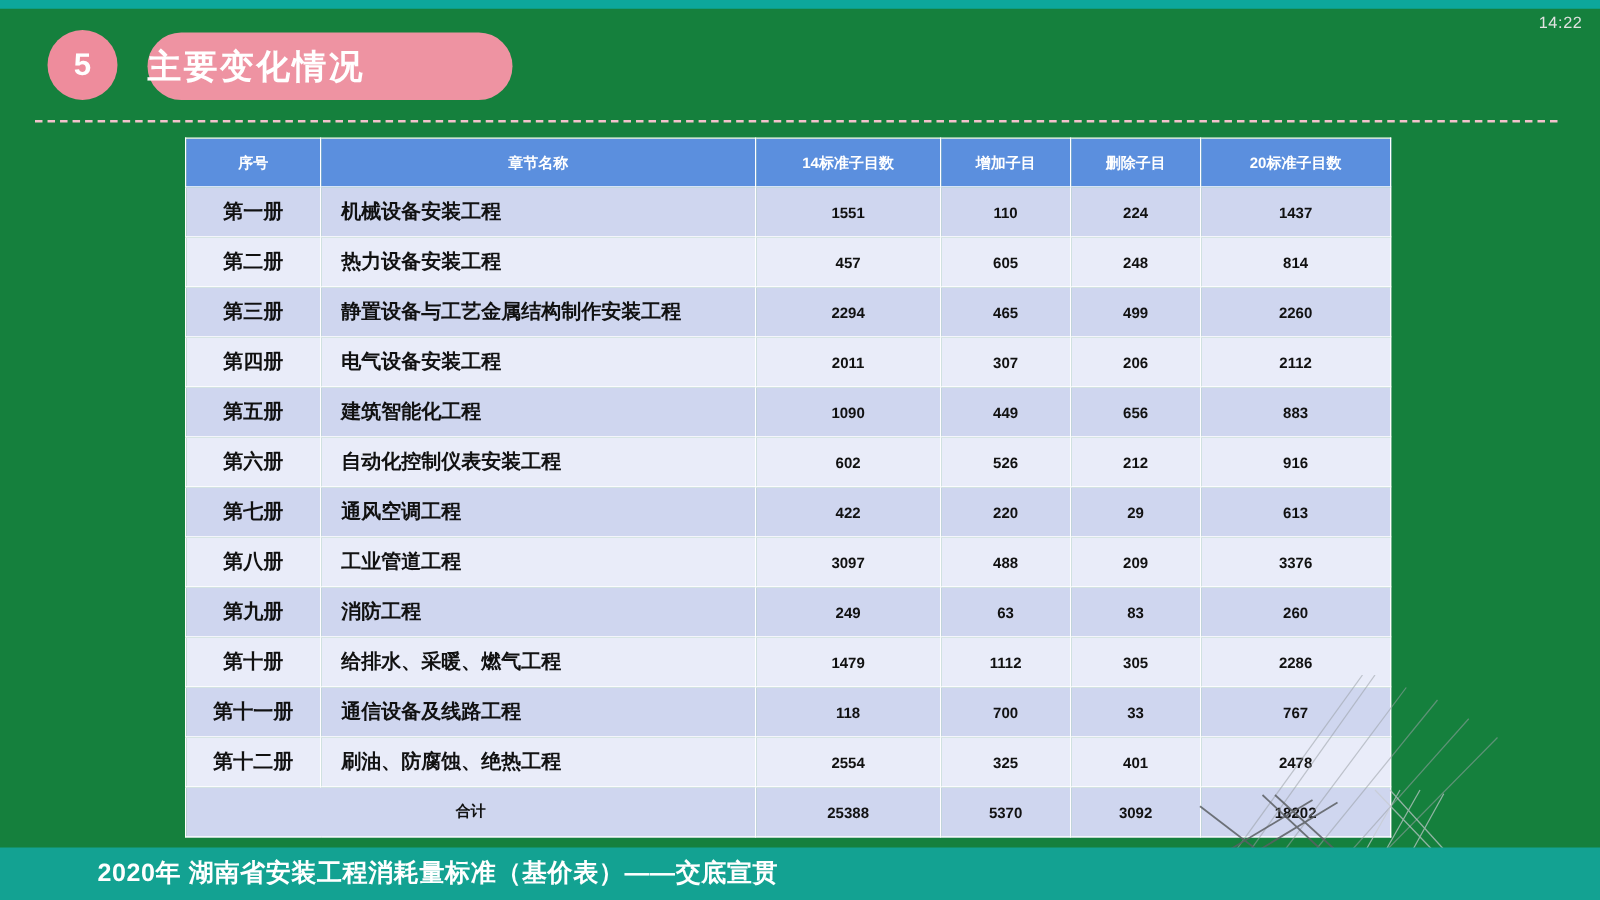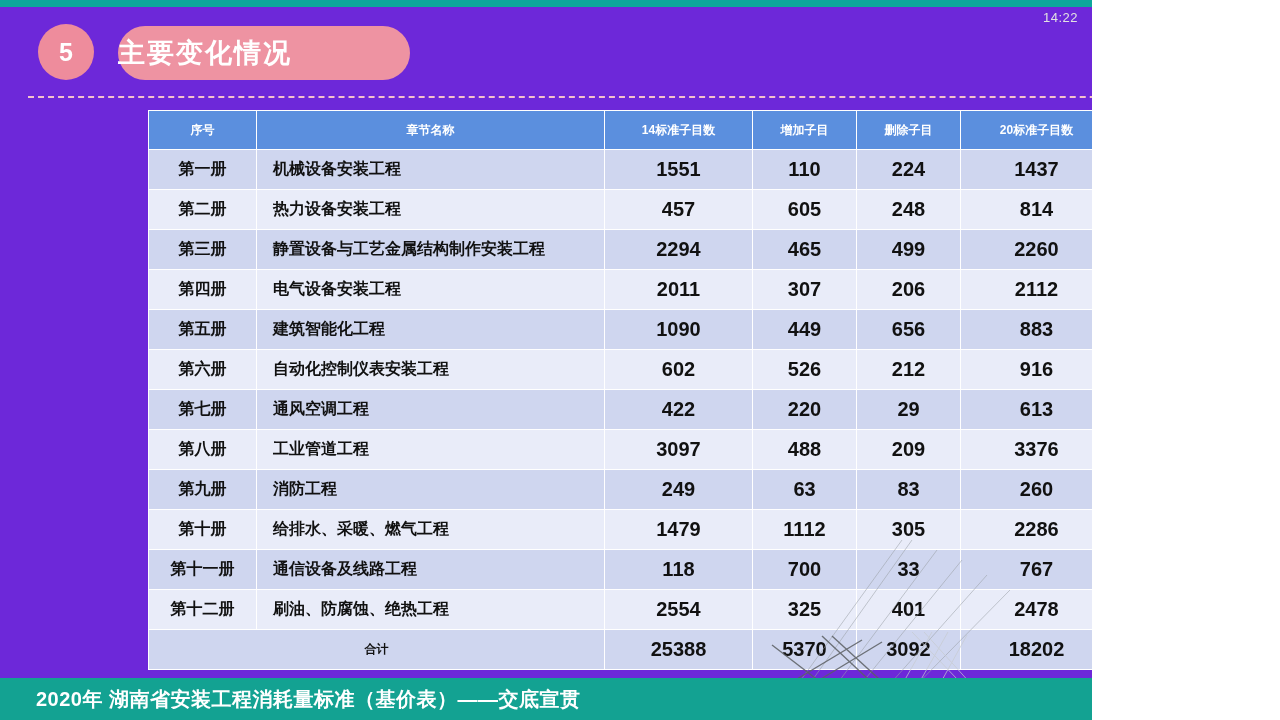--- a/index.html
+++ b/index.html
@@ -9,23 +9,23 @@
   body {
     width: 1280px;
     height: 720px;
     overflow: hidden;
     background: #ffffff;
     font-family: "Liberation Sans", "DejaVu Sans", sans-serif;
   }
 
   .slide {
     position: relative;
-    width: 1092px;
+    width: 1280px;
     height: 720px;
-    background: #6d28d9;
+    background: #15803d;
     overflow: hidden;
   }
 
   
   .bar-top {
     position: absolute;
     left: 0; top: 0;
     width: 1280px;
     height: 7px;
     background: #0DA79B;
@@ -37,21 +37,21 @@
     height: 42px;
     background: #13A292;
   }
   .footer-text {
     position: absolute;
     left: 0; top: 678px;
     width: 1280px;
     height: 42px;
     line-height: 42px;
     text-align: left;
-    padding-left: 36px;
+    padding-left: 78px;
     box-sizing: border-box;
     color: #ffffff;
     font-size: 20px;
     font-weight: bold;
     letter-spacing: 0.5px;
     white-space: nowrap;
   }
 
   
   .clock {
@@ -157,21 +157,21 @@
     margin-top: 36px;
   }
   table.main td.name {
     text-align: left;
     padding-left: 16px;
     font-weight: bold;
     font-size: 16px;
   }
   table.main td.num {
     font-weight: bold;
-    font-size: 20px;
+    font-size: 12px;
   }
   table.main td.total-label {
     text-align: center;
     font-weight: bold;
     font-size: 12px;
   }
 
   col.c0 { width: 108px; }
   col.c1 { width: 348px; }
   col.c2 { width: 148px; }

